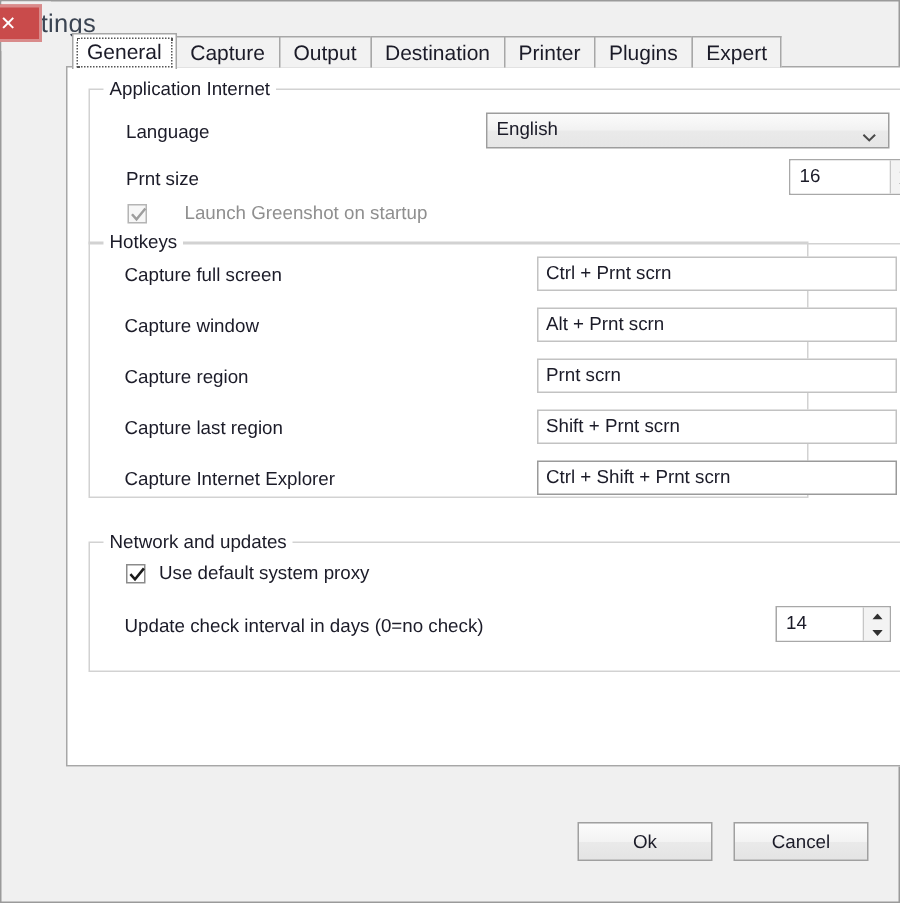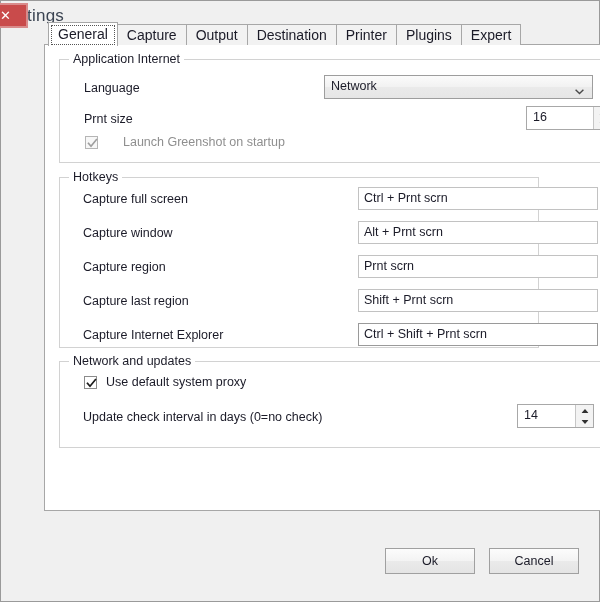--- a/index.html
+++ b/index.html
@@ -153,21 +153,21 @@
     top: -8px;
     left: 9px;
     background: #ffffff;
     padding: 0 4px;
     font-size: 12.5px;
     color: #1b1b28;
     white-space: nowrap;
   }
 
   #group-application { left: 14px; top: 14px; width: 548px; height: 104px; }
-  #group-hotkeys     { left: 14px; top: 132px; width: 480px; height: 171px; }
+  #group-hotkeys     { left: 14px; top: 116px; width: 480px; height: 171px; }
   #group-network     { left: 14px; top: 316px; width: 588px; height: 87px; }
 
   
   .row-label {
     position: absolute;
     font-size: 12.5px;
     color: #1b1b28;
     white-space: nowrap;
   }
 
@@ -358,21 +358,21 @@
       </div>
 
       <div class="tabpage">
 
         <div class="groupbox" id="group-application">
           <div class="gb-title">Application Internet</div>
 
           <div class="row-label" style="left:24px; top:21px;">Language</div>
 
           <div class="combobox" style="left:264px; top:15px; width:269px;">
-            <span class="cb-text">Network</span>
+            <span class="cb-text">English</span>
             <span class="cb-arrow">
               <svg width="9" height="6" viewBox="0 0 9 6" aria-hidden="true">
                 <path d="M0.6 0.8 L4.5 4.6 L8.4 0.8" stroke="#4a4a4a" stroke-width="1.4" fill="none"></path>
               </svg>
             </span>
           </div>
 
           <div class="row-label" style="left:24px; top:52px;">Prnt size</div>
 
           <div class="spinner" style="left:466px; top:46px; width:86px;">

